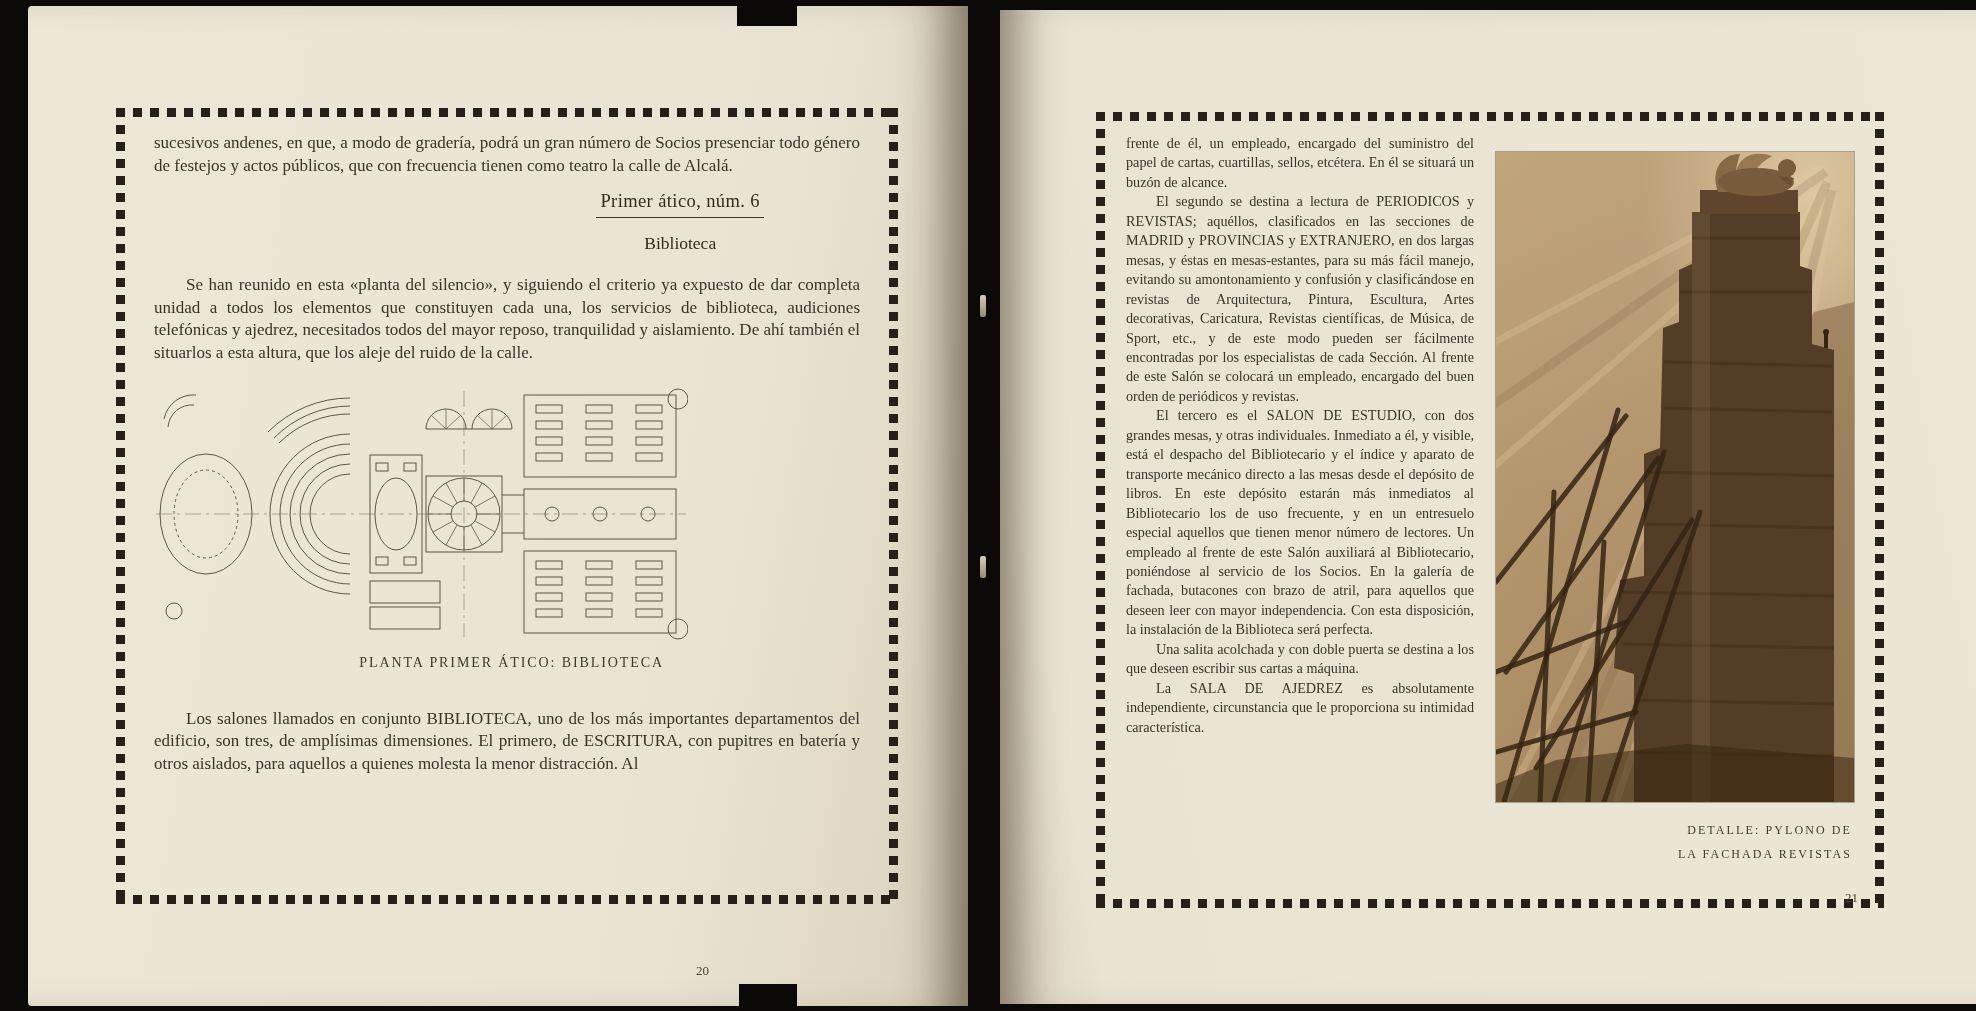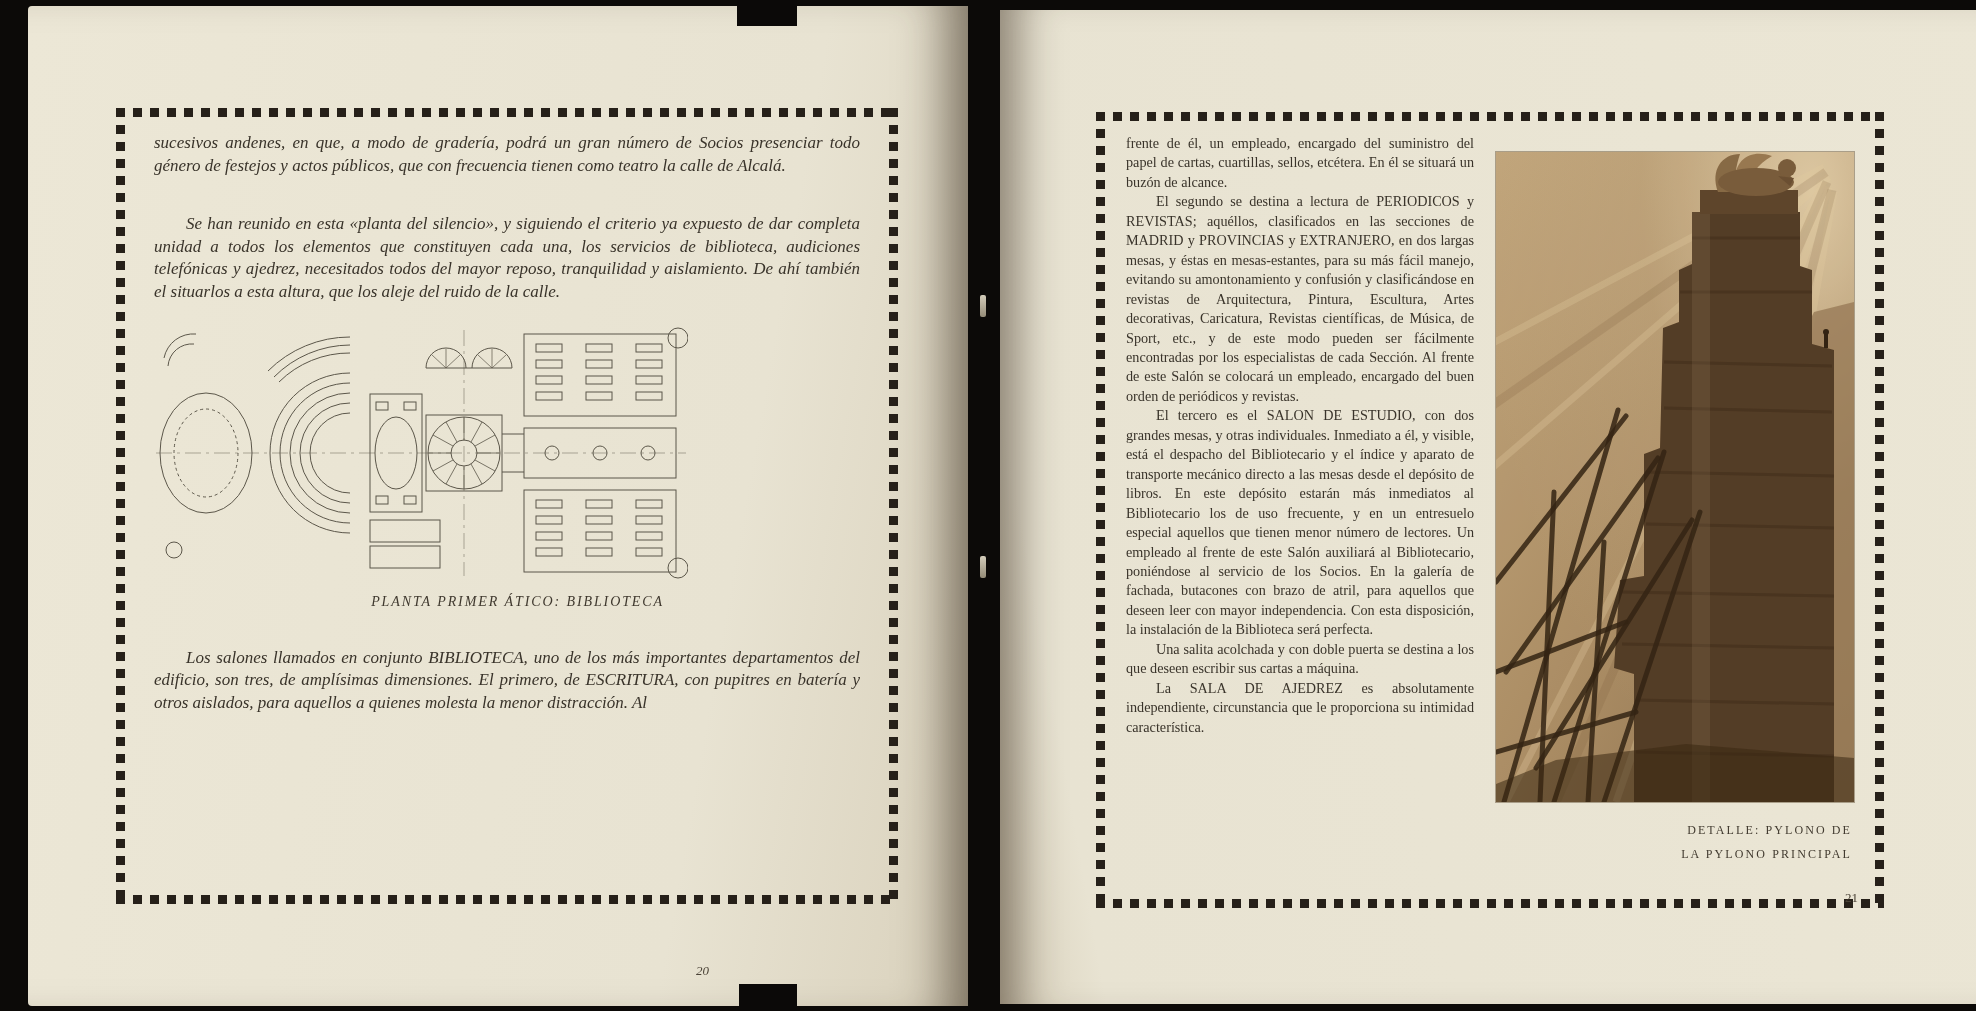--- a/index.html
+++ b/index.html
@@ -11,21 +11,20 @@
     font-family:"Liberation Serif", serif;
     color:#39332a;
   }
 
   .page { position:absolute; }
   .page-left {
     left:28px; top:6px; width:940px; height:1000px;
     background:linear-gradient(100deg,#ece7d6 0%,#e8e3d2 72%,#d9d1bc 100%);
     box-shadow: inset -52px 0 48px -30px rgba(45,32,18,.55);
     border-radius:4px 0 0 4px;
-    font-style:italic;
   }
   .page-right {
     left:1000px; top:10px; width:1010px; height:994px;
     background:linear-gradient(80deg,#d8d0bb 0%,#e8e3d2 9%,#ebe6d5 100%);
     box-shadow: inset 48px 0 44px -30px rgba(45,32,18,.5);
     border-radius:0 4px 4px 0;
   }
 
   
   .frame { position:absolute; }
@@ -45,21 +44,21 @@
   .body-text { font-size:17px; line-height:1.33; text-align:justify; color:#39332a; }
   .indent { text-indent:32px; }
 
   .heading-block { width:max-content; margin:14px 96px 0 auto; text-align:center; }
   .heading-main {
     font-size:18.5px; letter-spacing:.4px; color:#322c23;
     padding:0 4px 5px; border-bottom:1.5px solid #3e362c;
   }
   .heading-sub { margin-top:15px; font-size:17.5px; color:#322c23; }
 
-  .para-intro { margin-top:36px; }
+  .para-intro { margin-top:20px; }
 
   .plan-figure { margin-top:20px; width:534px; }
   .plan-figure svg { display:block; }
   .plan-caption {
     margin-top:12px; text-align:right; padding-right:24px;
     font-size:14px; letter-spacing:1.9px; color:#3f382e; white-space:nowrap;
   }
   .para-salones { margin-top:37px; }
 
   .pagenum { position:absolute; font-size:13px; color:#4a4236; }
@@ -91,20 +90,24 @@
   .tab-bottom { position:absolute; left:739px; top:984px; width:58px; height:27px; background:#0b0908; }
 </style>
 </head>
 <body>
 
 <div class="page page-left">
   <div class="frame dots frame-left">
 
     <p class="body-text">sucesivos andenes, en que, a modo de gradería, podrá un gran número de Socios presenciar todo género de festejos y actos públicos, que con frecuencia tienen como teatro la calle de Alcalá.</p>
 
+    <div class="heading-block">
+      <div class="heading-main">Primer ático, núm. 6</div>
+      <div class="heading-sub">Biblioteca</div>
+    </div>
 
     <p class="body-text indent para-intro">Se han reunido en esta «planta del silencio», y siguiendo el criterio ya expuesto de dar completa unidad a todos los elementos que constituyen cada una, los servicios de biblioteca, audiciones telefónicas y ajedrez, necesitados todos del mayor reposo, tranquilidad y aislamiento. De ahí también el situarlos a esta altura, que los aleje del ruido de la calle.</p>
 
     <figure class="plan-figure">
       <svg viewBox="0 0 534 258" width="534" height="258">
         <g stroke="#4b463a" fill="none" stroke-width="1" opacity="0.9">
 
           <path d="M2,129 H532" stroke-dasharray="16 5 3 5" stroke-width="0.7" opacity="0.65"></path>
           <path d="M310,6 V252" stroke-dasharray="16 5 3 5" stroke-width="0.7" opacity="0.65"></path>
 
@@ -302,21 +305,21 @@
               <line x1="0" y1="600" x2="140" y2="560"></line>
               <line x1="0" y1="520" x2="130" y2="470"></line>
             </g>
 
             <polygon points="0,650 358,650 358,606 190,592 60,608 0,632" fill="#33220f" opacity="0.55"></polygon>
             <rect width="358" height="650" fill="#7a5630" opacity="0.1"></rect>
           </svg>
         </div>
         <div class="photo-caption">
           <div>DETALLE: PYLONO DE</div>
-          <div>LA PYLONO PRINCIPAL</div>
+          <div>LA FACHADA REVISTAS</div>
         </div>
       </div>
 
     </div>
   </div>
   <div class="pagenum pagenum-right">21</div>
 </div>
 
 <div class="staple staple-1"></div>
 <div class="staple staple-2"></div>

